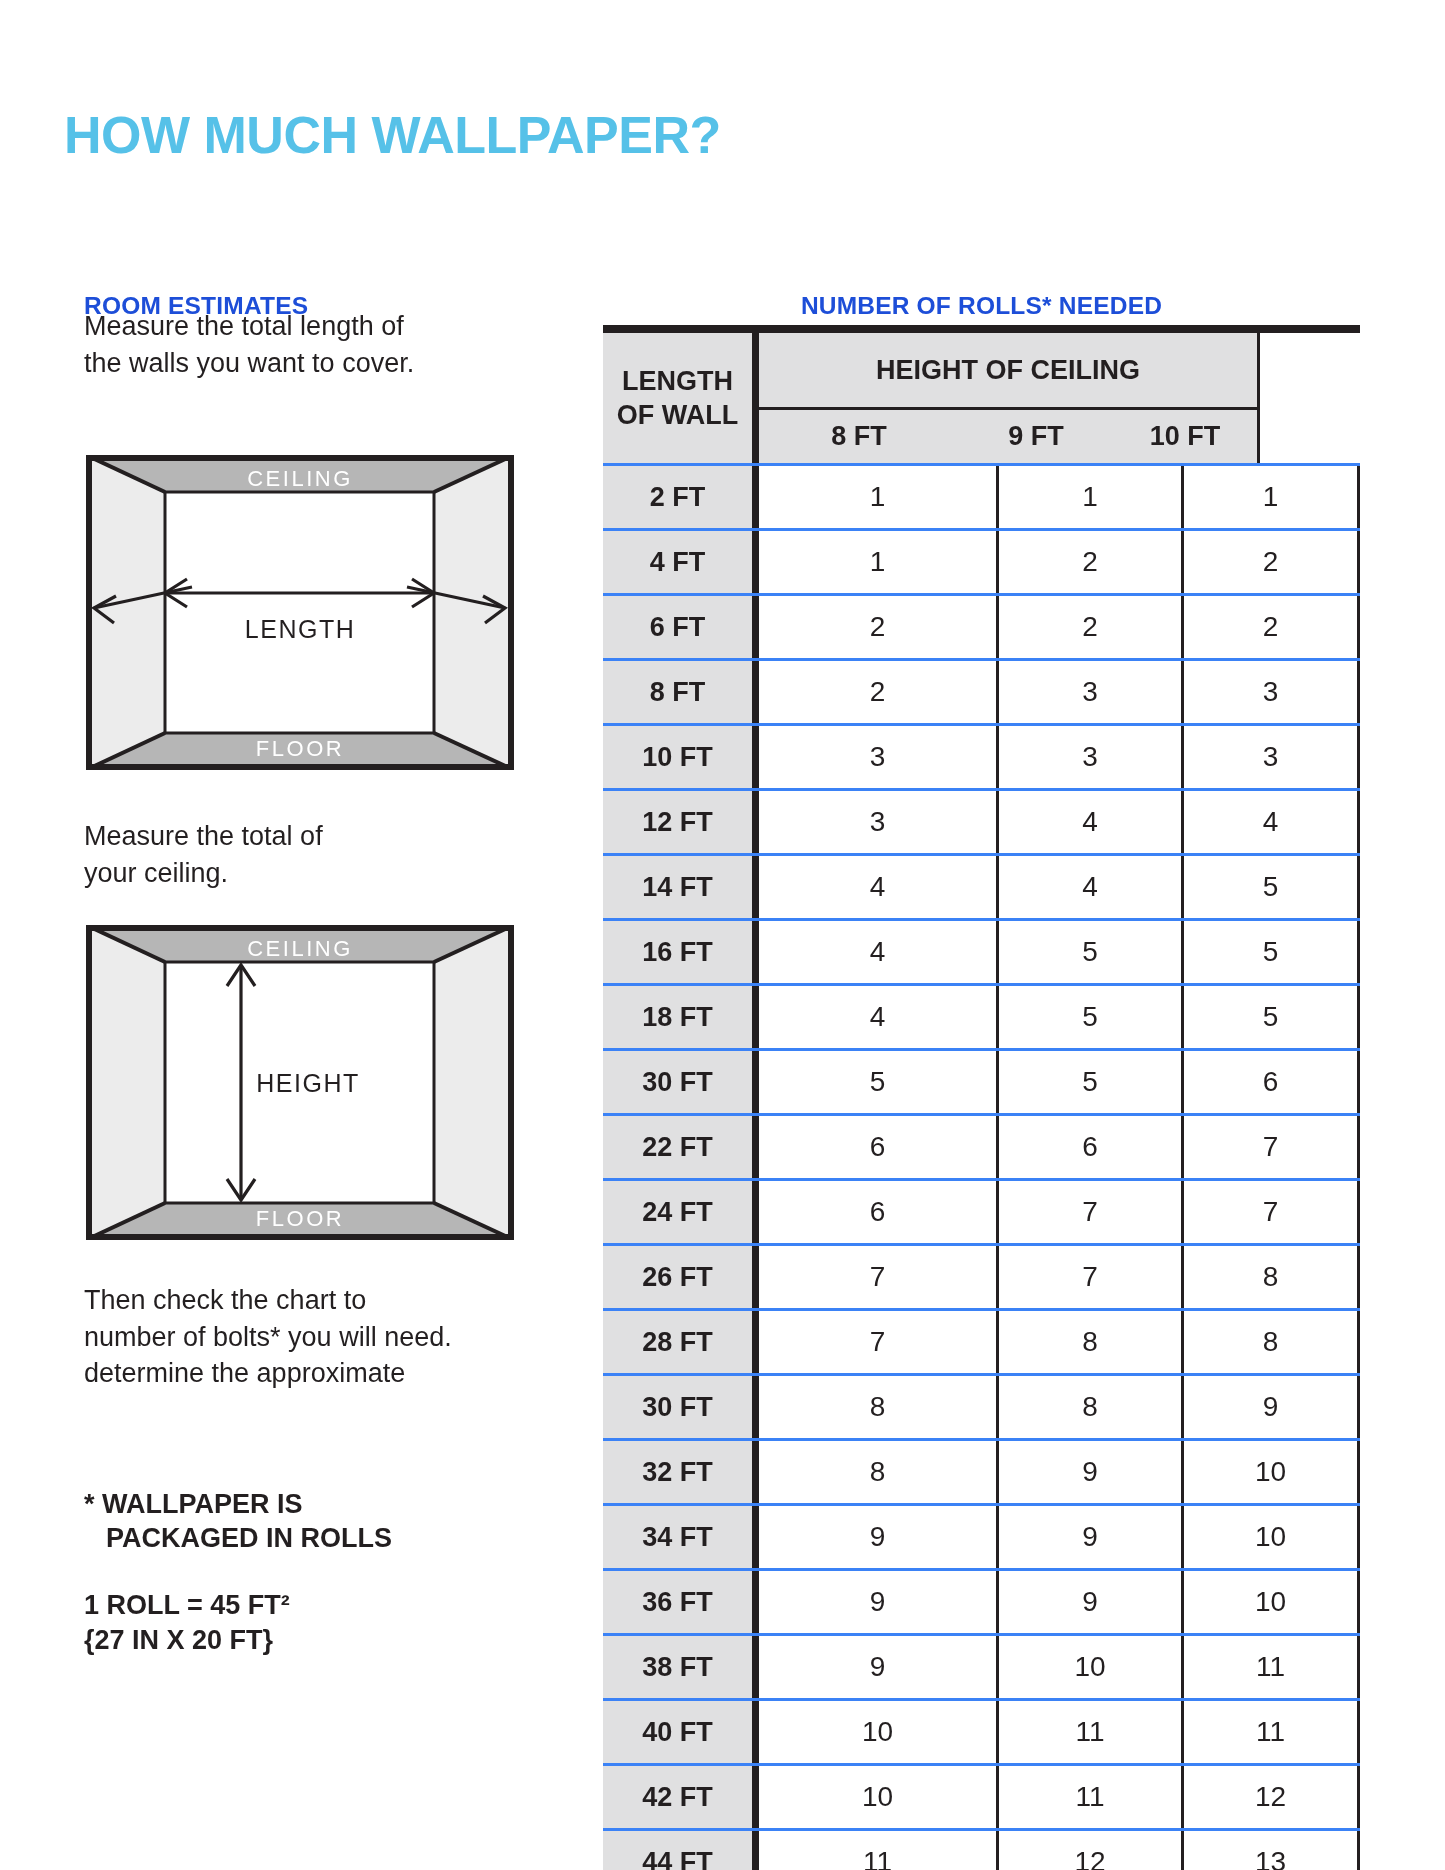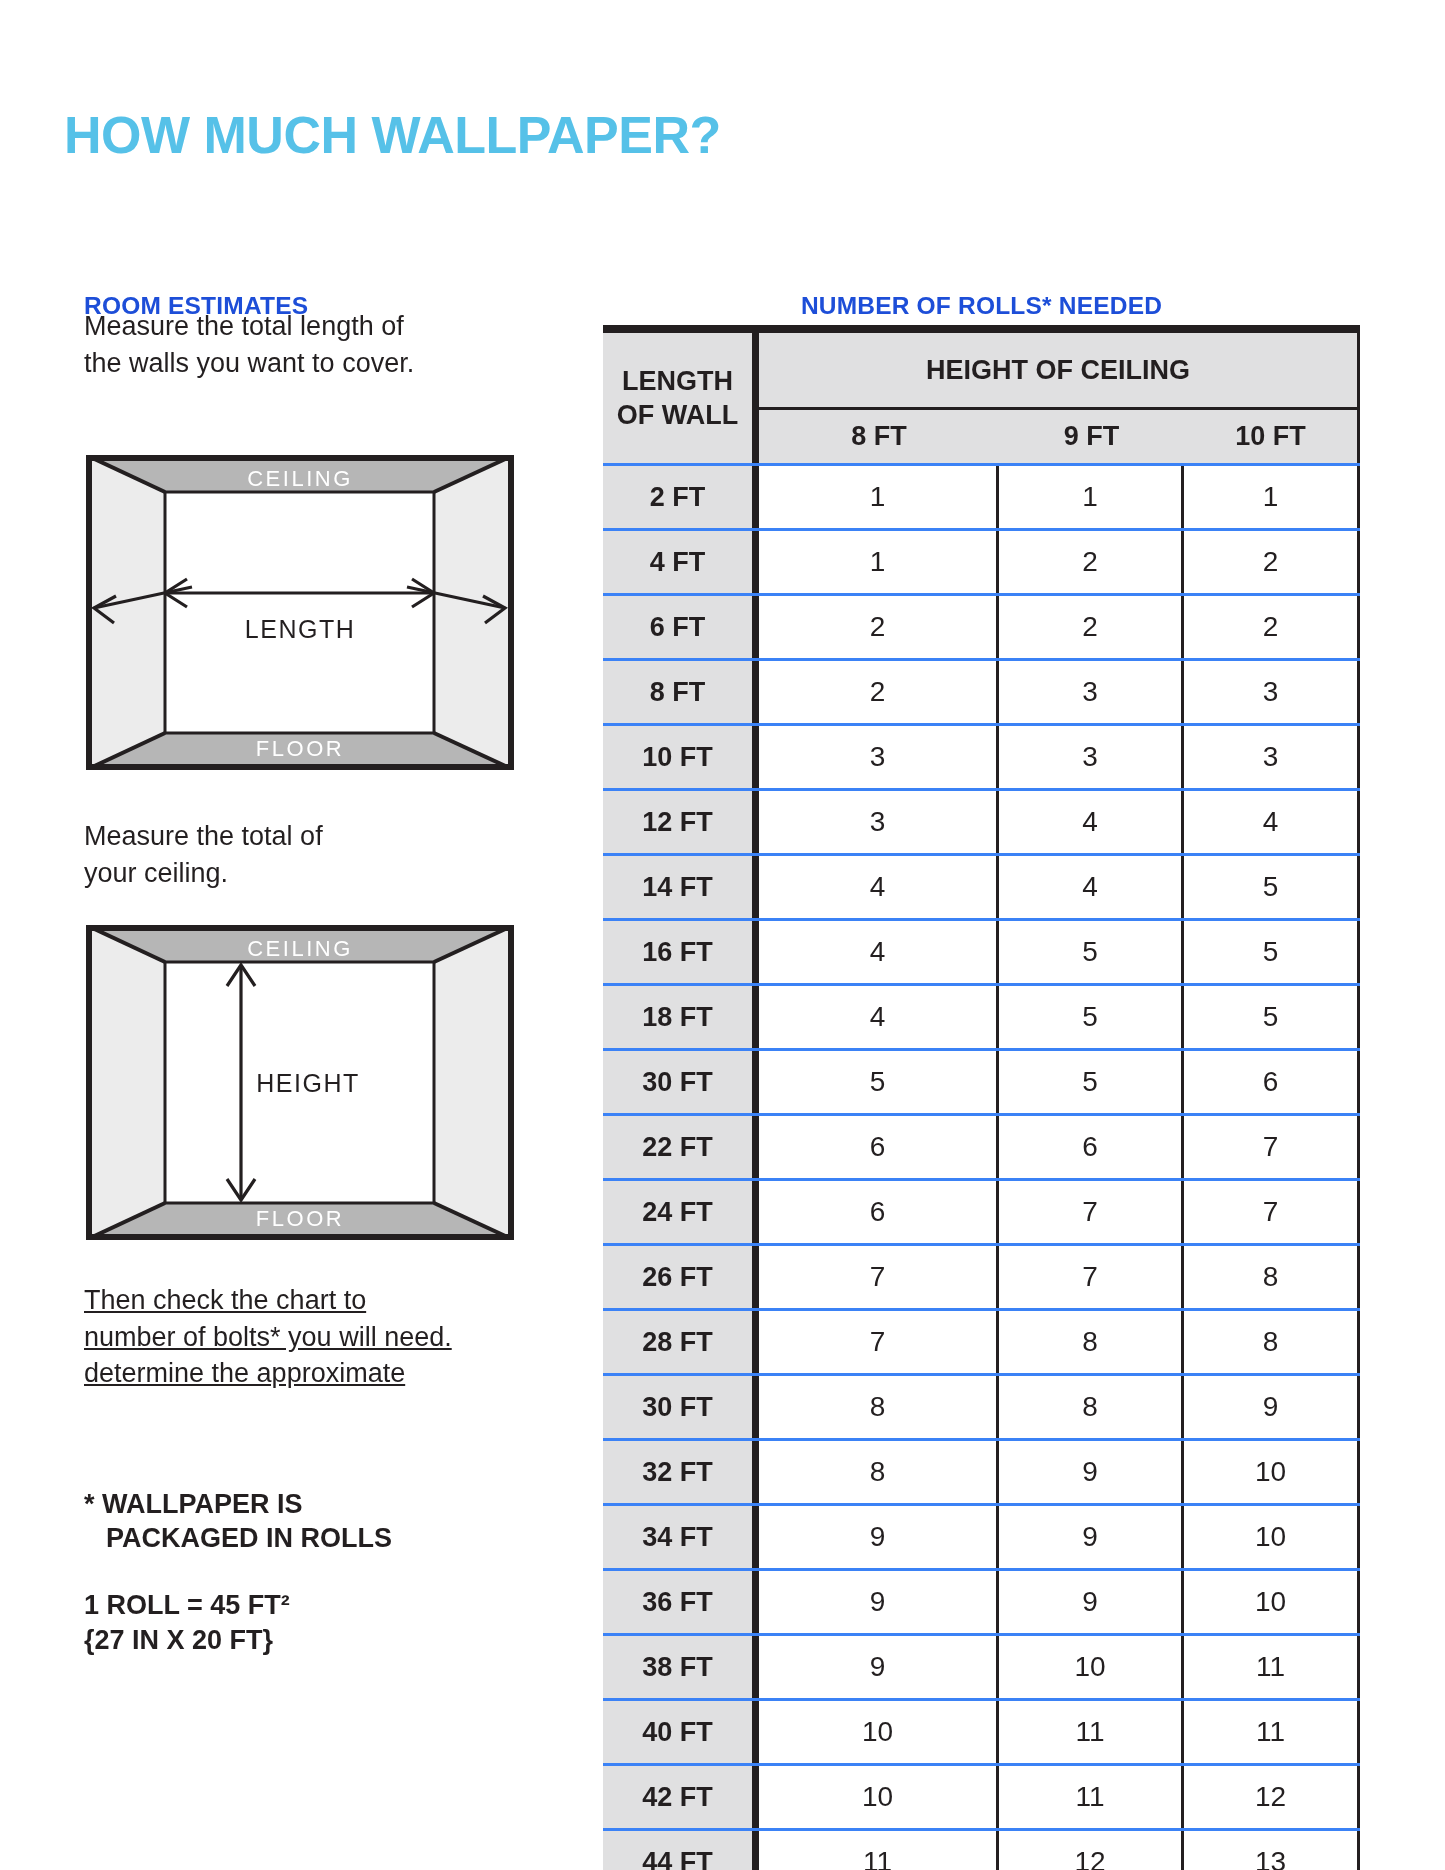--- a/index.html
+++ b/index.html
@@ -20,21 +20,21 @@
   .dia-surface-label{font-family:"Liberation Sans", sans-serif;font-size:22px;letter-spacing:2.5px;fill:#ffffff;}
 
   
   .rolls-head{left:603px;top:272px;width:757px;text-align:center;}
   .rolls-table{left:603px;top:325px;width:757px;}
   .t-topbar,.t-bottombar{height:8px;background:#231f20;}
   .t-header{display:flex;height:130px;}
   .t-corner{width:149px;background:#e0e0e1;display:flex;flex-direction:column;justify-content:center;align-items:center;
             font-size:27px;font-weight:bold;line-height:34px;}
   .t-vdiv{width:7px;background:#231f20;flex:none;}
-  .t-right{width:601px;display:flex;flex-direction:column;border-right:3px solid #231f20;box-sizing:border-box;}
+  .t-right{width:501px;display:flex;flex-direction:column;border-right:3px solid #231f20;box-sizing:border-box;}
   .t-hoc{height:74px;background:#e0e0e1;display:flex;justify-content:center;align-items:center;
          font-size:27px;font-weight:bold;}
   .t-hline{height:3px;background:#231f20;}
   .t-subrow{height:53px;background:#e0e0e1;display:flex;}
   .t-subcell{display:flex;justify-content:center;align-items:center;font-size:27px;font-weight:bold;}
   .w8{width:240px;} .w9{width:185px;} .w10{width:173px;}
   .t-row{display:flex;height:65px;border-top:3px solid #3b82f6;box-sizing:border-box;}
   .t-label{width:149px;background:#e0e0e1;display:flex;justify-content:center;align-items:center;
            font-size:27px;font-weight:bold;}
   .t-cell{display:flex;justify-content:center;align-items:center;font-size:28px;background:#fff;
@@ -106,21 +106,21 @@
       <polyline points="141,61 155,40 169,61"></polyline>
       <polyline points="141,254 155,275 169,254"></polyline>
     </g>
     <rect x="3" y="3" width="422" height="309" fill="none" stroke="#231f20" stroke-width="6"></rect>
     <text class="dia-surface-label" x="214" y="31" text-anchor="middle">CEILING</text>
     <text class="dia-surface-label" x="214" y="301" text-anchor="middle">FLOOR</text>
     <text class="dia-label" x="222" y="167" text-anchor="middle">HEIGHT</text>
   </svg>
 </div>
 
-<div class="abs body-text" style="left:84px;top:1282px;text-decoration:underline;">
+<div class="abs body-text" style="left:84px;top:1282px;">
   <div>Then check the chart to</div>
   <div>number of bolts* you will need.</div>
   <div>determine the approximate</div>
 </div>
 
 <div class="abs bold-note" style="left:84px;top:1488px;">
   <div>* WALLPAPER IS</div>
   <div class="note-indent">PACKAGED IN ROLLS</div>
 </div>
 

